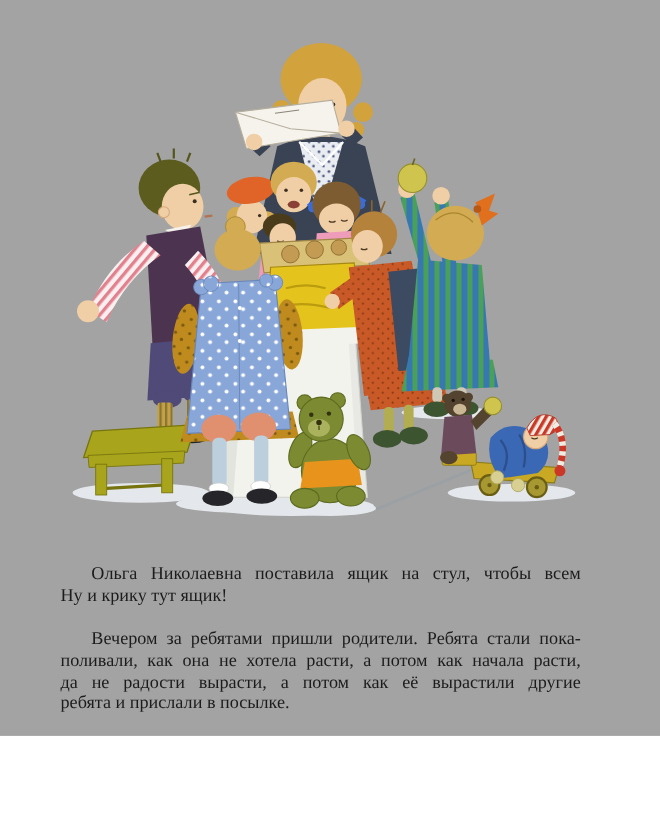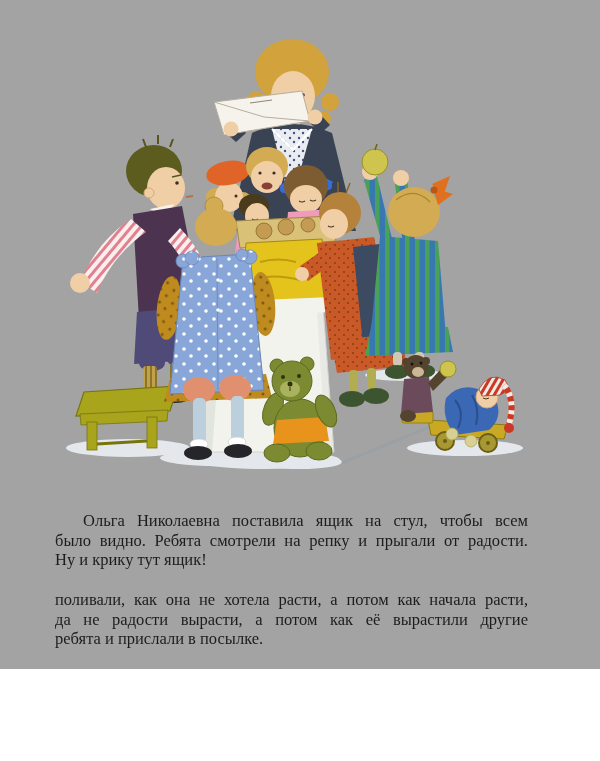--- a/index.html
+++ b/index.html
@@ -340,24 +340,24 @@
         <path d="M504,385 Q516,400 509,424" class="ln" stroke="#cc3828" stroke-width="6"></path>
         <path d="M504,385 Q516,400 509,424" class="ln" stroke="#f0ece2" stroke-width="6" stroke-dasharray="4 5"></path>
         <circle cx="509" cy="428" r="5" fill="#cc3828"></circle>
       </g>
     </g>
   </svg>
 
   <div class="text-block">
       <div class="paragraph">
         <div class="tline first">Ольга Николаевна поставила ящик на стул, чтобы всем</div>
-        <div class="tline">было видно. Ребята смотрели на репку и прыгали от радости.</div>
         <div class="tline last">Ну и крику тут ящик!</div>
       </div>
       <div class="paragraph">
+        <div class="tline first">Вечером за ребятами пришли родители. Ребята стали пока-</div>
         <div class="tline">поливали, как она не хотела расти, а потом как начала расти,</div>
         <div class="tline">да не радости вырасти, а потом как её вырастили другие</div>
         <div class="tline last">ребята и прислали в посылке.</div>
       </div>
     </div>
 
   <div class="folio">15</div>
 </div>
 
 </body></html>

